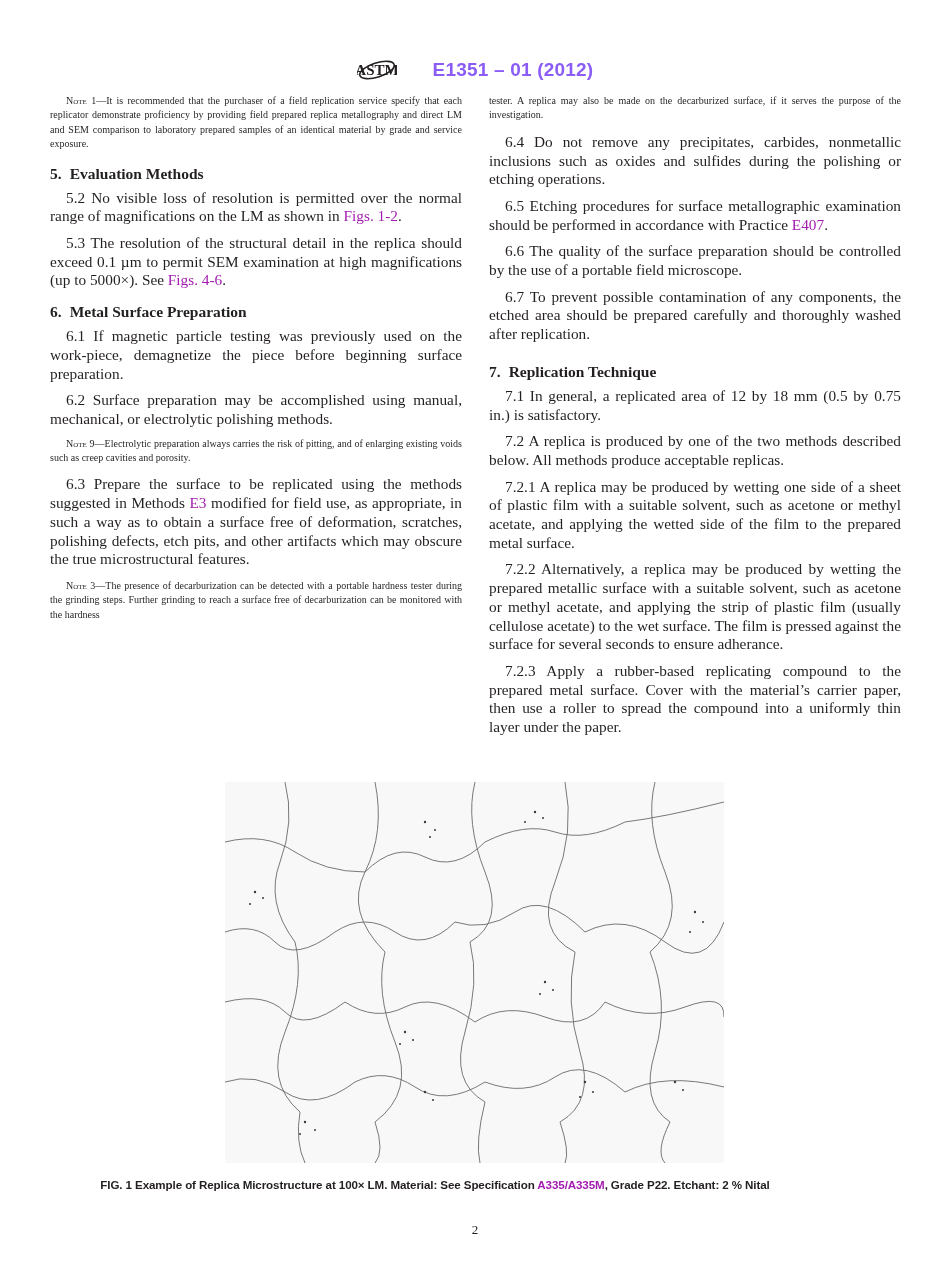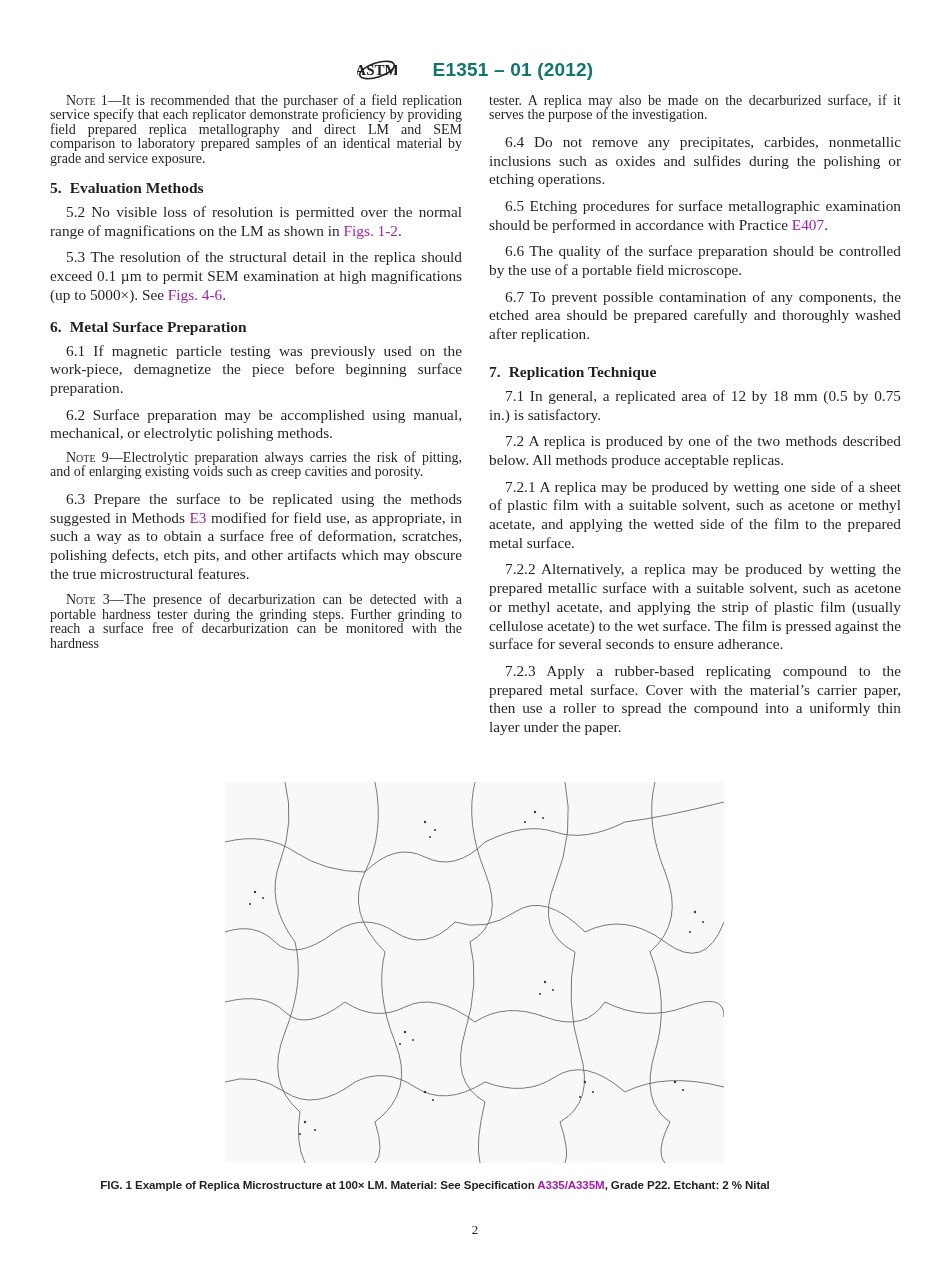--- a/index.html
+++ b/index.html
@@ -1,28 +1,28 @@
 <!DOCTYPE html>
 <html><head>
 <meta charset="utf-8">
 <style>
   html, body { margin:0; padding:0; background:#ffffff; }
   body { width:950px; height:1272px; position:relative; overflow:hidden;
          font-family:"Liberation Serif", serif; color:#231f20; }
   .header { position:absolute; top:56px; left:0; width:950px; text-align:center; }
   .header-inner { display:inline-flex; align-items:center; gap:6px; }
   .logo { width:40px; height:28px; }
-  .doc-id { font-family:"Liberation Sans", sans-serif; font-weight:bold; font-size:19px; letter-spacing:0.2px; color:#0f766e;margin-left:30px; }
+  .doc-id { font-family:"Liberation Sans", sans-serif; font-weight:bold; font-size:19px; letter-spacing:0.2px; color:#8b5cf6;margin-left:30px; }
   .col { position:absolute; top:94px; width:412px; }
   .col.left { left:50px; }
   .col.right { left:489px;font-family:Liberation Serif, serif; }
   p { margin:0; text-align:justify; }
   .para { font-size:15.3px; line-height:18.7px; text-indent:16px; margin-bottom:8px; }
   .para.tight { margin-bottom:0;margin-top:8px; }
-  .note { font-size:14px; line-height:14.4px; text-indent:16px; margin-bottom:10px; }
+  .note { font-size:10px; line-height:14.4px; text-indent:16px; margin-bottom:10px; }
   .note .sc { font-variant:small-caps; }
   .note.cont { text-indent:0; }
   h2 { font-size:15.5px; font-weight:bold; margin:12px 0 6px 0; line-height:19px; }
   h2 .num { margin-right:8px; }
   .link { color:#a21caf; }
   .figure { position:absolute; left:225px; top:782px; width:499px; height:381px;
             background:#f9f9f9; overflow:hidden; }
   .caption { position:absolute; top:1178px; left:0; width:870px; text-align:center;
              font-family:"Liberation Sans", sans-serif; font-weight:bold; font-size:11.6px; letter-spacing:-0.1px; }
   .pagenum { position:absolute; top:1222px; left:0; width:950px; text-align:center; font-size:13px; }

